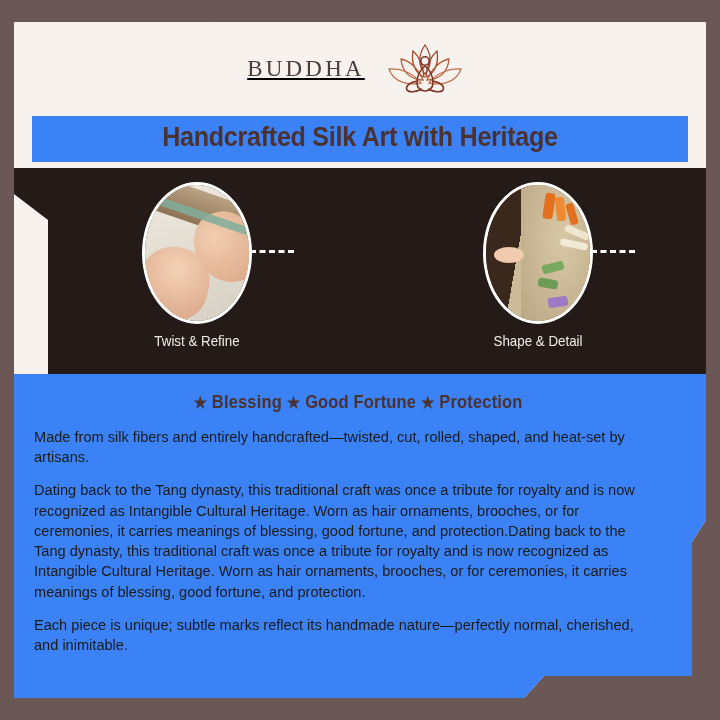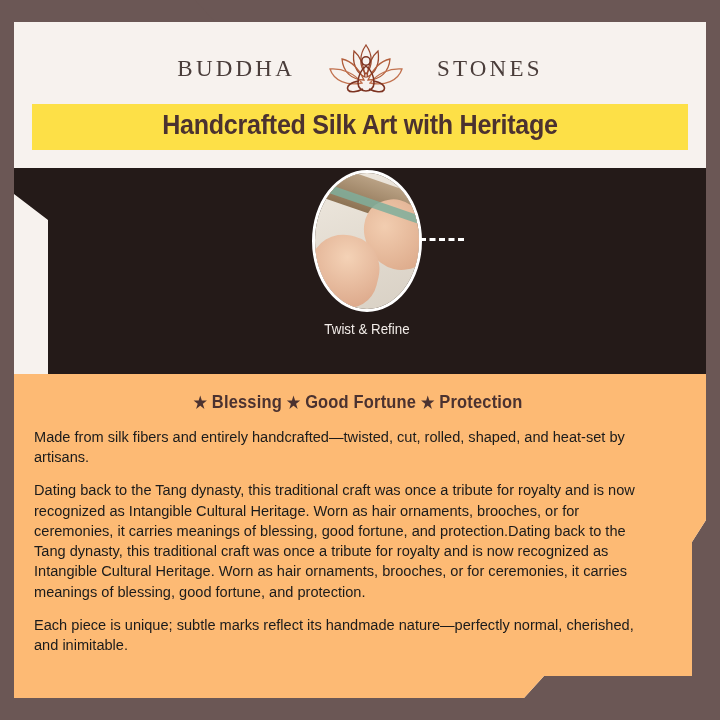--- a/index.html
+++ b/index.html
@@ -32,35 +32,36 @@
     clip-path: polygon(0 0, 692px 0, 692px 498px, 678px 520px, 678px 654px, 530px 654px, 510px 676px, 0 676px);
   }
 
   
   #header {
     padding-top:16px;
     text-align:center;
   }
   #logo {
     display:flex; align-items:center; justify-content:center;
-    gap:23px;
+    gap:12px;
     height:62px;
+    text-decoration:underline;
   }
   .logo-word {
     font-family:"Liberation Serif", serif;
     font-size:23px;
     letter-spacing:3.2px;
     color:#4a3d3a;
   }
   #lotus { width:96px; height:60px; display:block; }
 
   #title-band {
-    margin:4px auto 0;
+    margin:16px auto 0;
     width:656px;
-    background:#fde047;
+    background:#3b82f6;
     padding:6px 0 9px;
   }
   #title {
     font-family:"Liberation Sans", sans-serif;
     font-size:27px;
     font-weight:bold;
     color:#4b3230;
     letter-spacing:-0.3px;
     transform:scaleX(0.93);
   }
@@ -70,21 +71,21 @@
     position:absolute;
     left:-14px; top:146px;
     width:720px; height:206px;
     background:#241a18;
     clip-path: polygon(0 0, 720px 0, 720px 206px, 48px 206px, 48px 52px, 14px 26px, 14px 0);
   }
   #process-inner {
     position:absolute; left:14px; top:0;
     width:706px; height:206px;
     display:flex; align-items:flex-start; justify-content:space-around;
-    padding:2px 12px 0;
+    padding:14px 12px 0;
   }
   .step { width:150px; text-align:center; position:relative; }
   .oval {
     width:110px; height:142px;
     margin:0 auto;
     border-radius:50%;
     border:3px solid #ffffff;
     overflow:hidden;
     position:relative;
     background:#4a3b30;
@@ -134,21 +135,21 @@
     border:7px solid #c9ae86; background:#e9dcc5; overflow:hidden; }
   .scene-4 { background:linear-gradient(170deg,#53392a,#32221a); }
   .flower { position:absolute; left:40px; top:70px; width:30px; height:30px; }
   .petal { position:absolute; width:14px; height:14px; border-radius:50%;
     background:#b28ccb; }
 
   
   #content {
     position:absolute;
     left:0; top:352px; width:692px; height:324px;
-    background:#fdba74;
+    background:#3b82f6;
     padding:18px 24px 17px 20px;
   }
   #blessing {
     text-align:center;
     font-size:17.5px;
     font-weight:bold;
     color:#4b3230;
     transform:scaleX(0.94);
     margin-bottom:14px;
     letter-spacing:.2px;
@@ -187,21 +188,20 @@
             <path d="M84 30 C80 42 67 47 52 44 C59 35 71 29 84 30 Z" stroke="#c2724f"></path>
           </g>
           <g fill="none" stroke="#7d3321" stroke-width="1.6">
             <circle cx="48" cy="22" r="4.2"></circle>
             <path d="M48 27 C43 31 40 38 40 44 C40 49 44 52 48 52 C52 52 56 49 56 44 C56 38 53 31 48 27 Z"></path>
             <path d="M41 42 C33 43 28 47 30 51 C32 54 39 53 45 50"></path>
             <path d="M55 42 C63 43 68 47 66 51 C64 54 57 53 51 50"></path>
           </g>
         </svg>
 
-        <span class="logo-word">STONES</span>
       </div>
 
       <div id="title-band">
         <div id="title">Handcrafted Silk Art with Heritage</div>
       </div>
     </div>
 
     <div id="process">
       <div id="process-inner">
 
@@ -209,20 +209,37 @@
           <div class="oval">
             <div class="scene scene-1">
               <div class="hand-a"></div>
                 <div class="hand-b"></div>
             </div>
           </div>
           <div class="connector"></div>
           <div class="step-label">Twist &amp; Refine</div>
         </div>
 
+        <div class="step">
+          <div class="oval">
+            <div class="scene scene-2">
+              <div class="sp" style="left:58px;top:8px;width:10px;height:26px;background:#e2701f;transform:rotate(8deg)"></div>
+              <div class="sp" style="left:70px;top:12px;width:9px;height:24px;background:#ef8a32;transform:rotate(-6deg)"></div>
+              <div class="sp" style="left:82px;top:18px;width:8px;height:22px;background:#e2701f;transform:rotate(-16deg)"></div>
+              <div class="sp" style="left:78px;top:44px;width:26px;height:7px;background:#efe5cf;transform:rotate(24deg)"></div>
+              <div class="sp" style="left:74px;top:56px;width:28px;height:7px;background:#f2e9d6;transform:rotate(12deg)"></div>
+              <div class="sp" style="left:56px;top:78px;width:22px;height:9px;background:#79a860;transform:rotate(-14deg)"></div>
+              <div class="sp" style="left:52px;top:94px;width:20px;height:9px;background:#6d9b55;transform:rotate(10deg)"></div>
+              <div class="sp" style="left:62px;top:112px;width:20px;height:10px;background:#9e79c4;transform:rotate(-8deg)"></div>
+              <div class="sp" style="left:8px;top:62px;width:30px;height:16px;background:#f0cbae;border-radius:50%"></div>
+            </div>
+          </div>
+          <div class="connector"></div>
+          <div class="step-label">Shape &amp; Detail</div>
+        </div>
 
 
 
       </div>
     </div>
 
     <div id="content">
 
       <div id="blessing">
         <span class="star">★</span>

